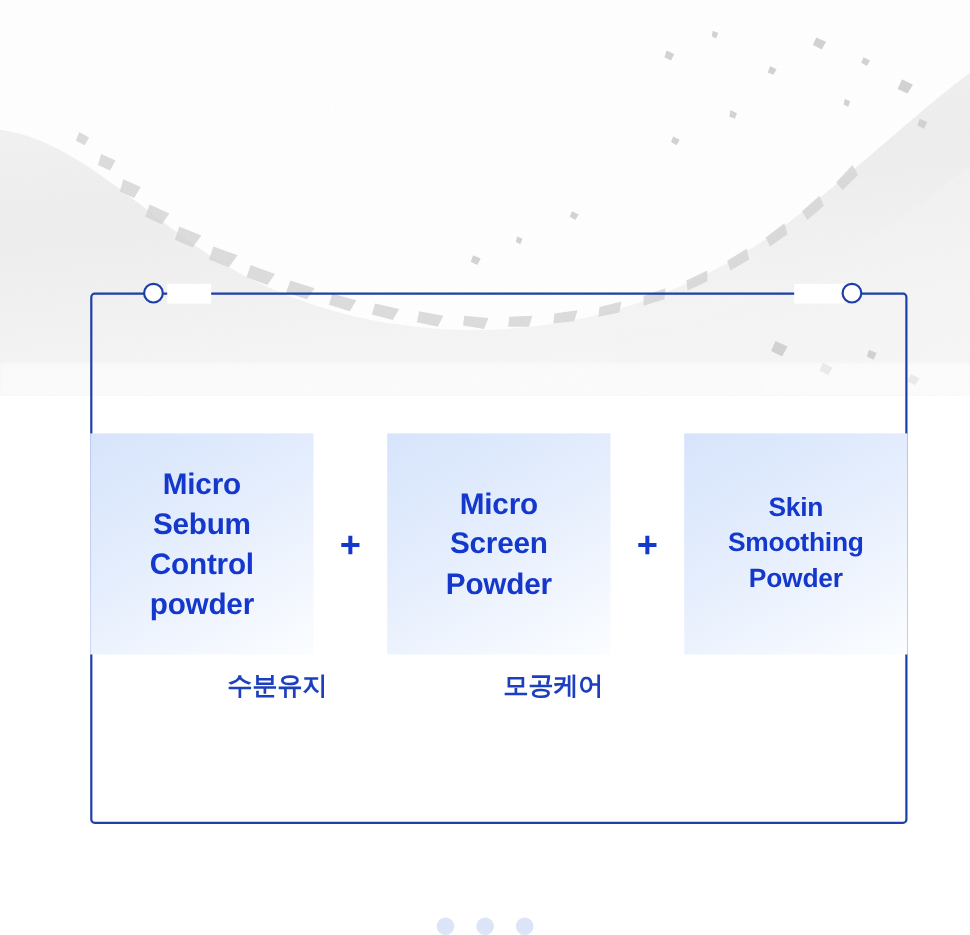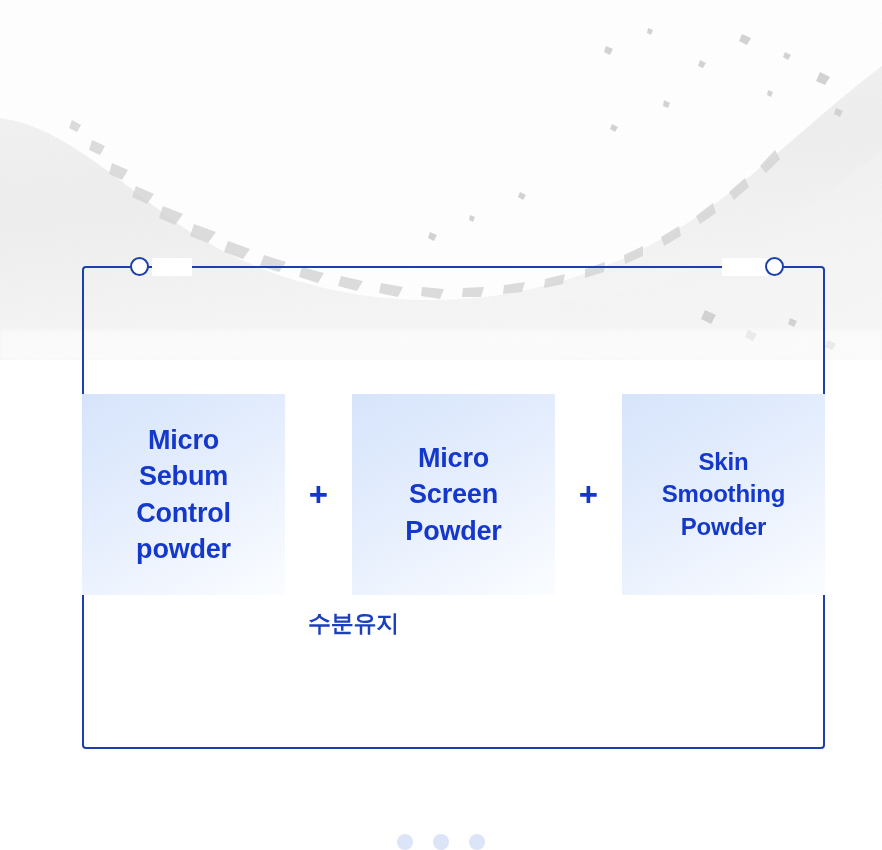--- a/index.html
+++ b/index.html
@@ -279,20 +279,21 @@
       <span class="card-text">Skin
 Smoothing
 Powder</span>
     </div>
 
   </div>
 
   <div class="captions">
     <div class="caption">수분유지</div>
     <div class="caption-gap"></div>
+    <div class="caption">모공케어</div>
     <div class="caption-gap"></div>
   </div>
 
   <div class="dots">
     <div class="dot"></div>
     <div class="dot"></div>
     <div class="dot"></div>
   </div>
 
 </div>

